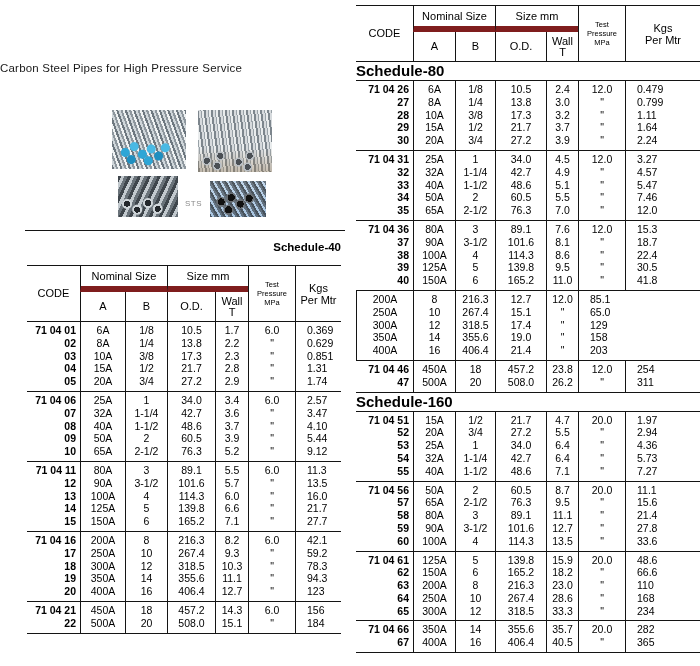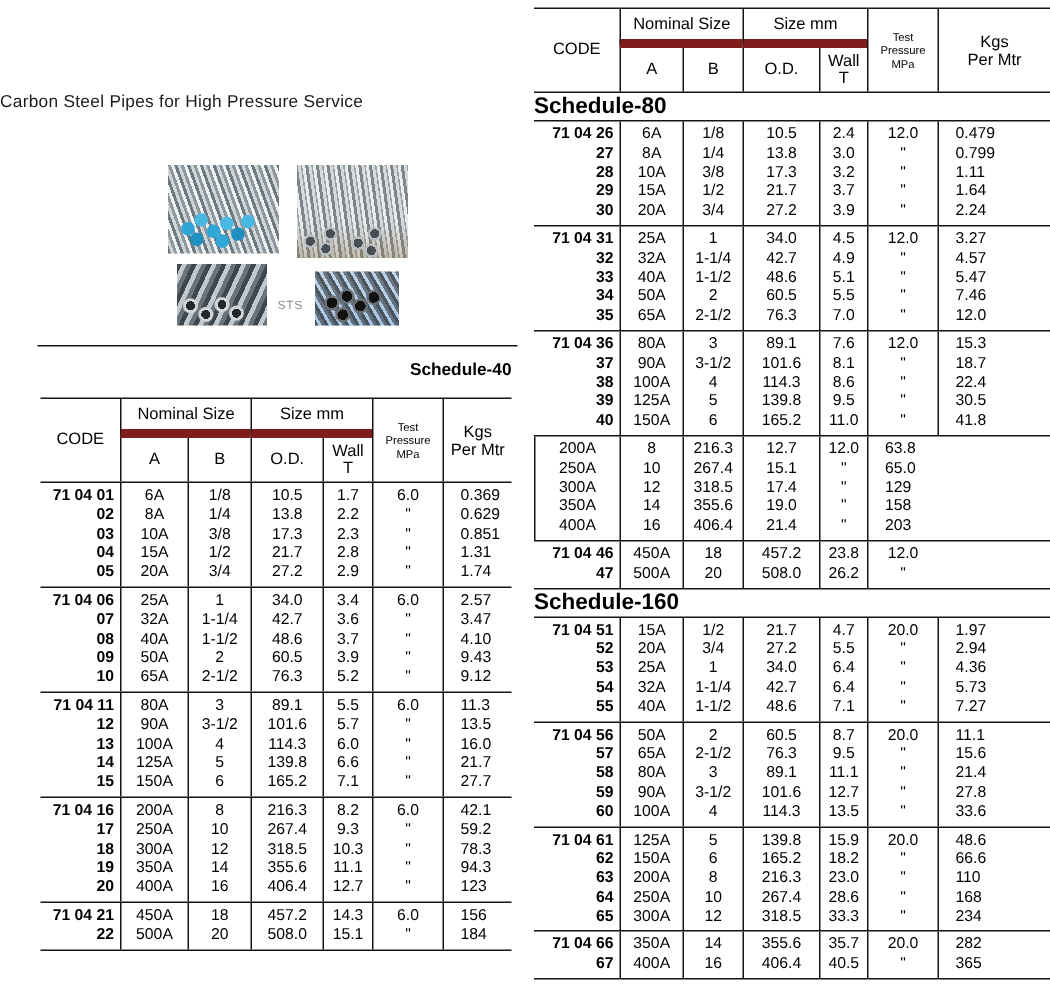--- a/index.html
+++ b/index.html
@@ -204,21 +204,21 @@
         <div class="cell">6.0</div>
         <div class="cell">"</div>
         <div class="cell">"</div>
         <div class="cell">"</div>
         <div class="cell">"</div>
       </div>
       <div class="gcol c-kgs vl">
         <div class="cell">2.57</div>
         <div class="cell">3.47</div>
         <div class="cell">4.10</div>
-        <div class="cell">9.43</div>
+        <div class="cell">5.44</div>
         <div class="cell">9.12</div>
       </div>
     </div>
     <div class="hline"></div>
     <div class="group">
       <div class="gcol c-code">
         <div class="cell">71 04 11</div>
         <div class="cell">12</div>
         <div class="cell">13</div>
         <div class="cell">14</div>
@@ -558,21 +558,21 @@
         <div class="cell">21.4</div>
       </div>
       <div class="gcol c-test vl">
         <div class="cell">12.0</div>
         <div class="cell">"</div>
         <div class="cell">"</div>
         <div class="cell">"</div>
         <div class="cell">"</div>
       </div>
       <div class="gcol c-kgs vl">
-        <div class="cell">63.8</div>
+        <div class="cell">85.1</div>
         <div class="cell">65.0</div>
         <div class="cell">129</div>
         <div class="cell">158</div>
         <div class="cell">203</div>
       </div>
     </div>
     <div class="hline"></div>
     <div class="group">
       <div class="gcol c-code">
         <div class="cell">71 04 46</div>
@@ -590,20 +590,24 @@
         <div class="cell">457.2</div>
         <div class="cell">508.0</div>
       </div>
       <div class="gcol c-wall vl">
         <div class="cell">23.8</div>
         <div class="cell">26.2</div>
       </div>
       <div class="gcol c-test vl">
         <div class="cell">12.0</div>
         <div class="cell">"</div>
+      </div>
+      <div class="gcol c-kgs vl">
+        <div class="cell">254</div>
+        <div class="cell">311</div>
       </div>
     </div>
     <div class="hline"></div>
     <div class="band">Schedule-160</div>
     <div class="hline"></div>
     <div class="group">
       <div class="gcol c-code">
         <div class="cell">71 04 51</div>
         <div class="cell">52</div>
         <div class="cell">53</div>

